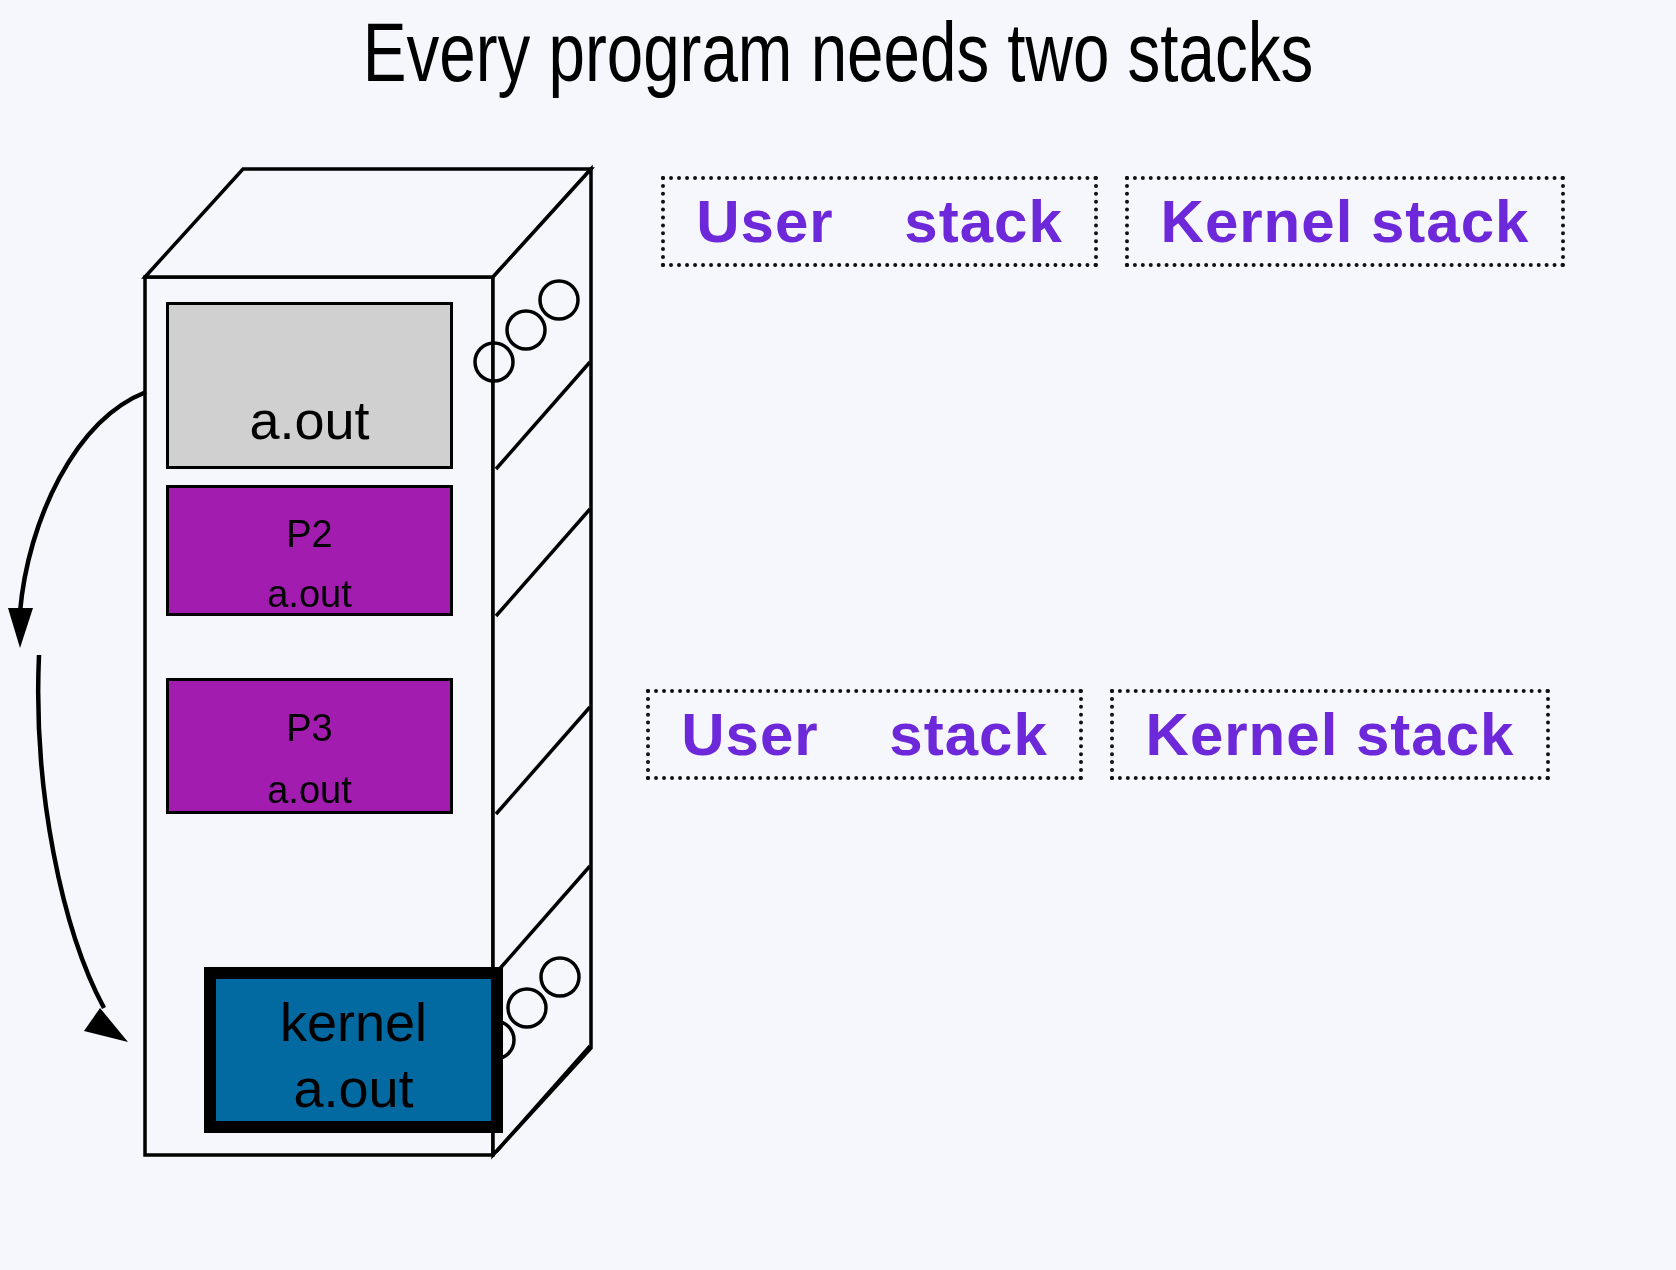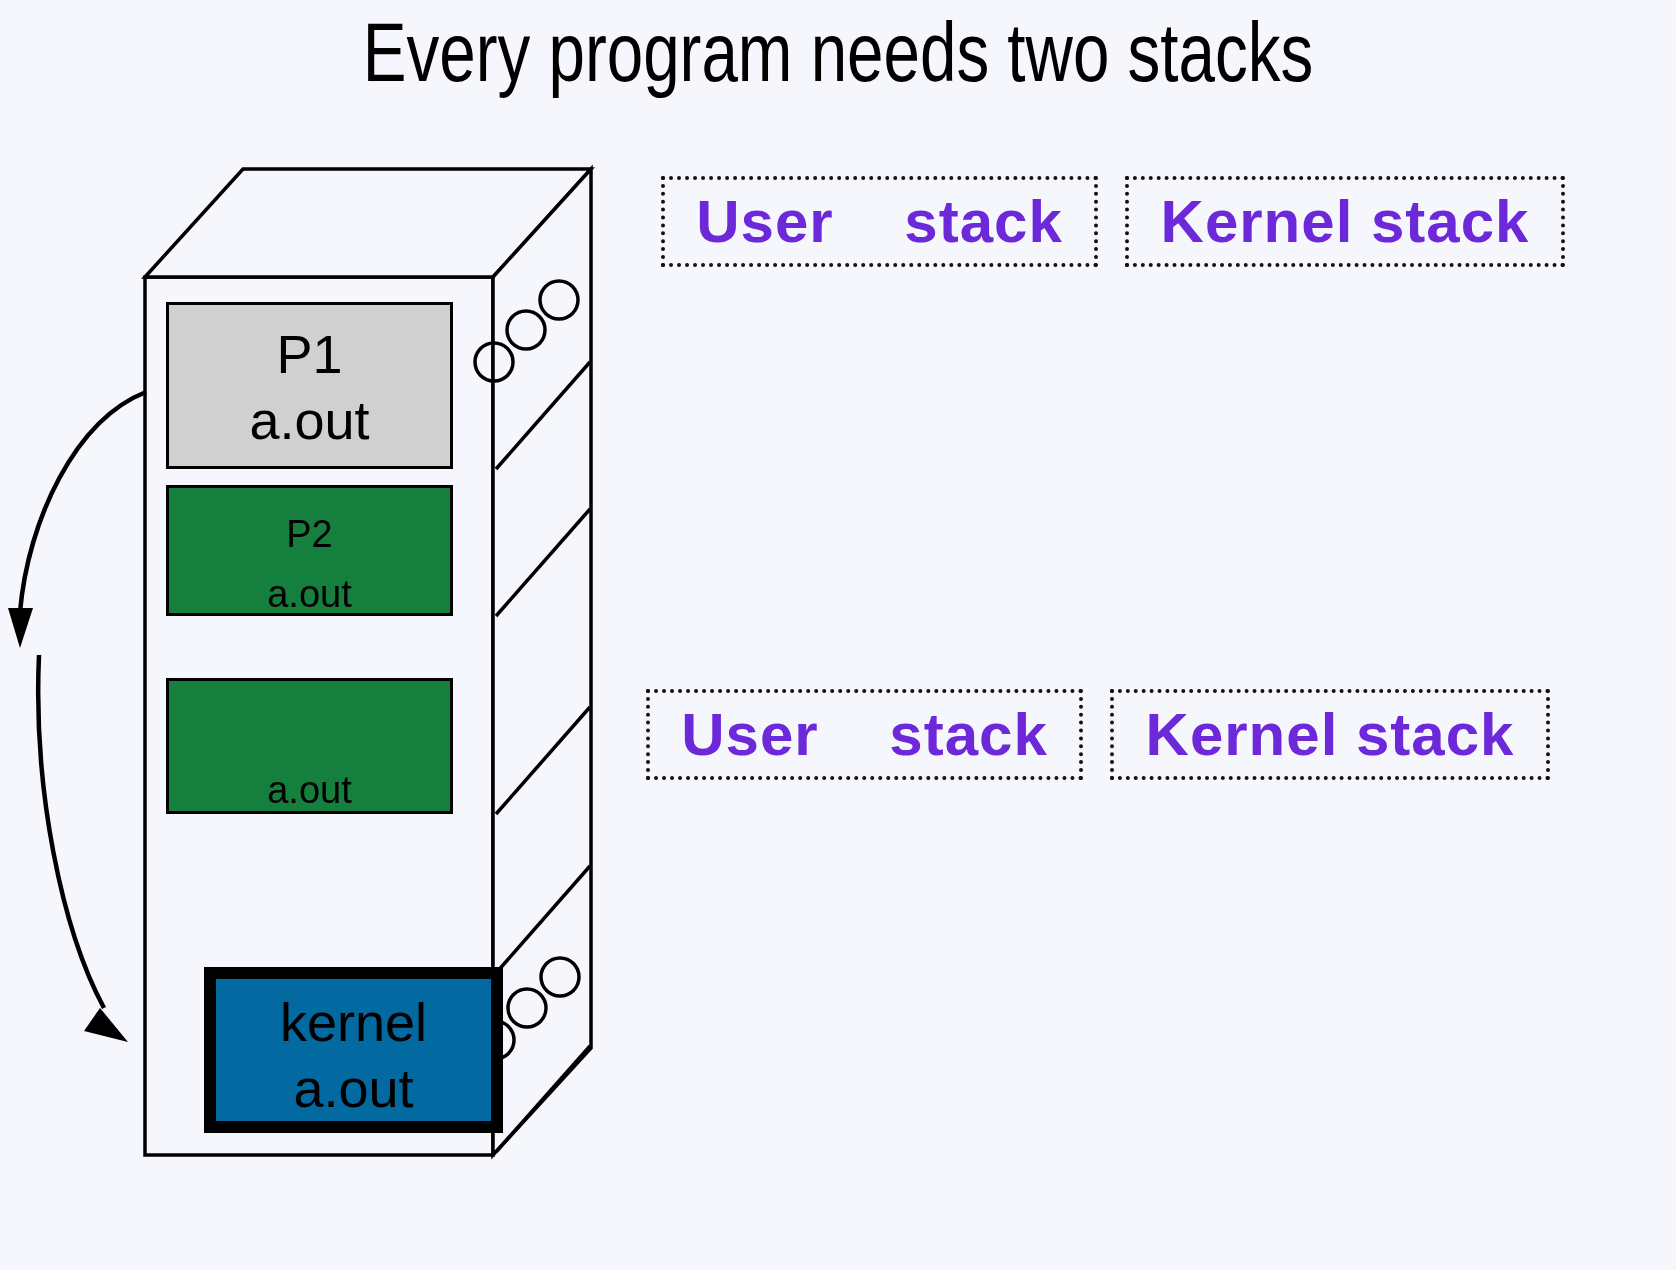--- a/index.html
+++ b/index.html
@@ -44,21 +44,21 @@
     top: 0;
     width: 1676px;
     height: 1270px;
     pointer-events: none;
   }
   
   .proc-box {
     position: absolute;
     box-sizing: border-box;
     border: 3px solid #000000;
-    background: #15803d;
+    background: #a21caf;
     overflow: visible;
   }
   .proc-box.filled {
     background: #d0d0d0;
   }
   .proc-box.kernel {
     background: #0369a1;
     border: 12px solid #000000;
     margin-left: 44px;
   }
@@ -151,30 +151,30 @@
       <path d="M 20,648 L 8,608 L 33,608 Z" fill="#000"></path>
     </g>
 
     <g>
       <path d="M 39,655 C 33,790 62,930 104,1008" fill="none" stroke="#000" stroke-width="4.5"></path>
       <path d="M 128,1042 L 84,1031 L 100,1008 Z" fill="#000"></path>
     </g>
   </svg>
 
   <div class="proc-box filled" id="box-p1">
-    <div class="proc-label nm">P1</div>
     <div class="proc-label out">a.out</div>
   </div>
 
   <div class="proc-box" id="box-p2">
     <div class="proc-label nm">P2</div>
     <div class="proc-label out">a.out</div>
   </div>
 
   <div class="proc-box" id="box-p3">
+    <div class="proc-label nm">P3</div>
     <div class="proc-label out">a.out</div>
   </div>
 
   <div class="proc-box kernel" id="box-kernel">
     <div class="proc-label nm">kernel</div>
     <div class="proc-label out">a.out</div>
   </div>
 
   <div class="stack-box" id="stack-user-1">
     <span class="stack-text">User    stack</span>

